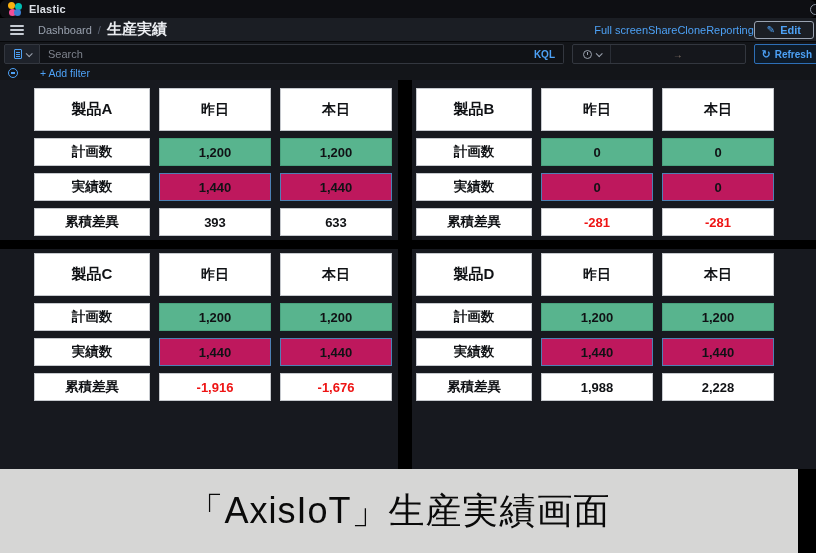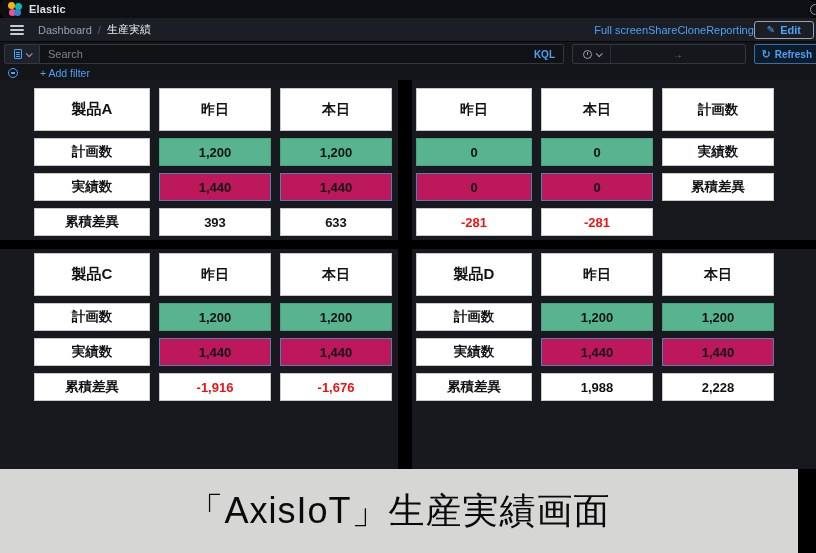--- a/index.html
+++ b/index.html
@@ -21,21 +21,21 @@
 
   
   .navbar { position: absolute; top: 18px; left: 0; right: 0; height: 24px;
             background: #1b1e24; border-bottom: 1px solid #07080a;
             display: flex; align-items: center; padding: 0 8px; }
   .burger { width: 14px; height: 10px; display: flex; flex-direction: column;
             justify-content: space-between; margin: 0 14px 0 2px; cursor: pointer; }
   .burger span { display: block; height: 2px; background: #c7ccd4; border-radius: 1px; }
   .crumb-sec { color: #99a1ae; font-size: 11px; }
   .crumb-sep { color: #5a6170; font-size: 11px; margin: 0 6px; }
-  .crumb-page { color: #eceef2; font-size: 11px; font-weight: normal; }
+  .crumb-page { color: #eceef2; font-size: 15px; font-weight: bold; }
   .nav-right { margin-left: auto; display: flex; align-items: center; }
   .nav-link { color: #4da1f5; font-size: 11px; cursor: pointer; white-space: nowrap; }
   .edit-btn { height: 18px; border: 1px solid #9aa3b1; border-radius: 3px;
               display: flex; align-items: center; gap: 5px; padding: 0 12px;
               color: #4da1f5; font-size: 11px; font-weight: bold; cursor: pointer;
               background: transparent; margin-right: -6px; }
   .pencil { font-size: 10px; color: #4da1f5; }
 
   
   .querybar { position: absolute; top: 42px; left: 0; right: 0; height: 24px;
@@ -183,20 +183,21 @@
         <div class="cell rowlabel">実績数</div>
         <div class="cell val actual">1,440</div>
         <div class="cell val actual">1,440</div>
         <div class="cell rowlabel">累積差異</div>
         <div class="cell val">393</div>
         <div class="cell val">633</div>
       </div>
     </div>
     <div class="panel pright">
       <div class="qtable">
+        <div class="cell corner">製品B</div>
         <div class="cell day">昨日</div>
         <div class="cell day">本日</div>
         <div class="cell rowlabel">計画数</div>
         <div class="cell val plan">0</div>
         <div class="cell val plan">0</div>
         <div class="cell rowlabel">実績数</div>
         <div class="cell val actual">0</div>
         <div class="cell val actual">0</div>
         <div class="cell rowlabel">累積差異</div>
         <div class="cell val neg">-281</div>

